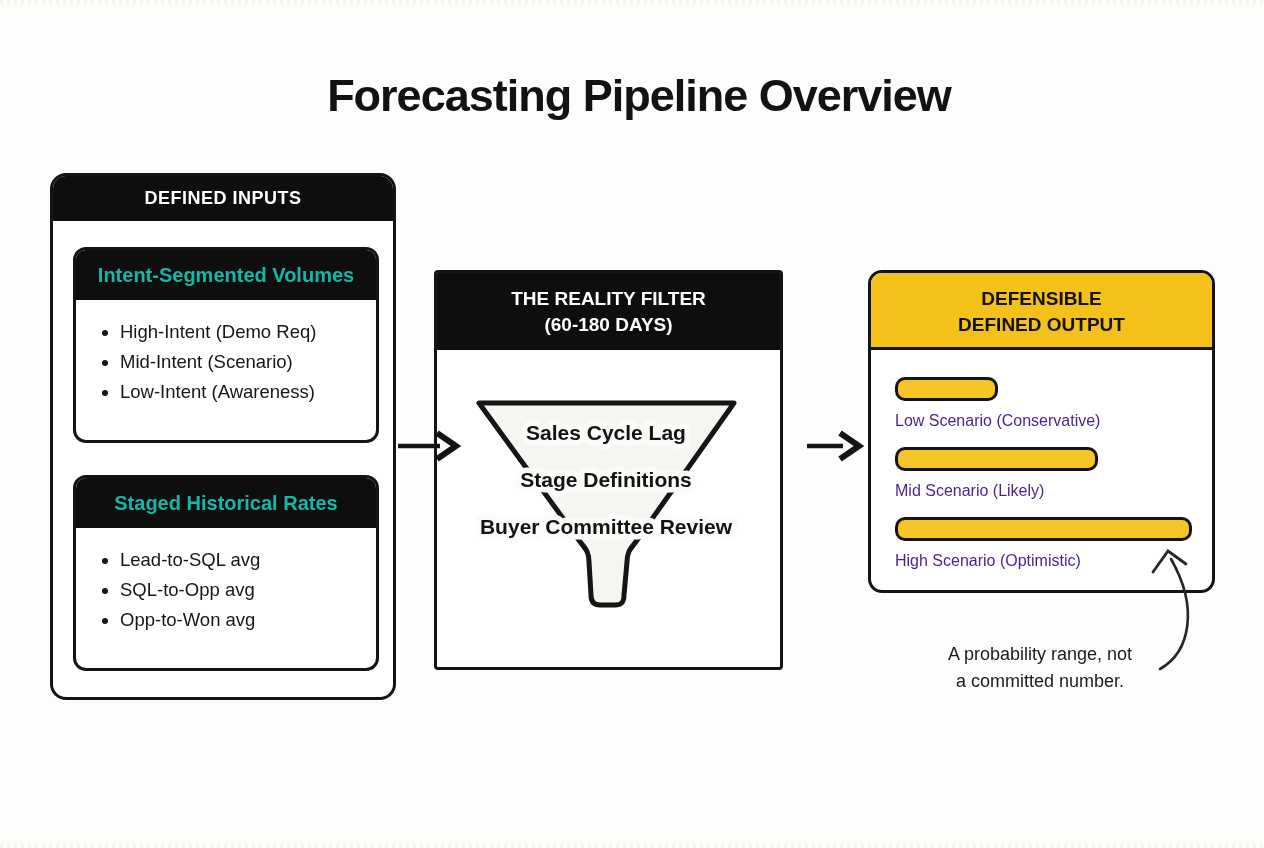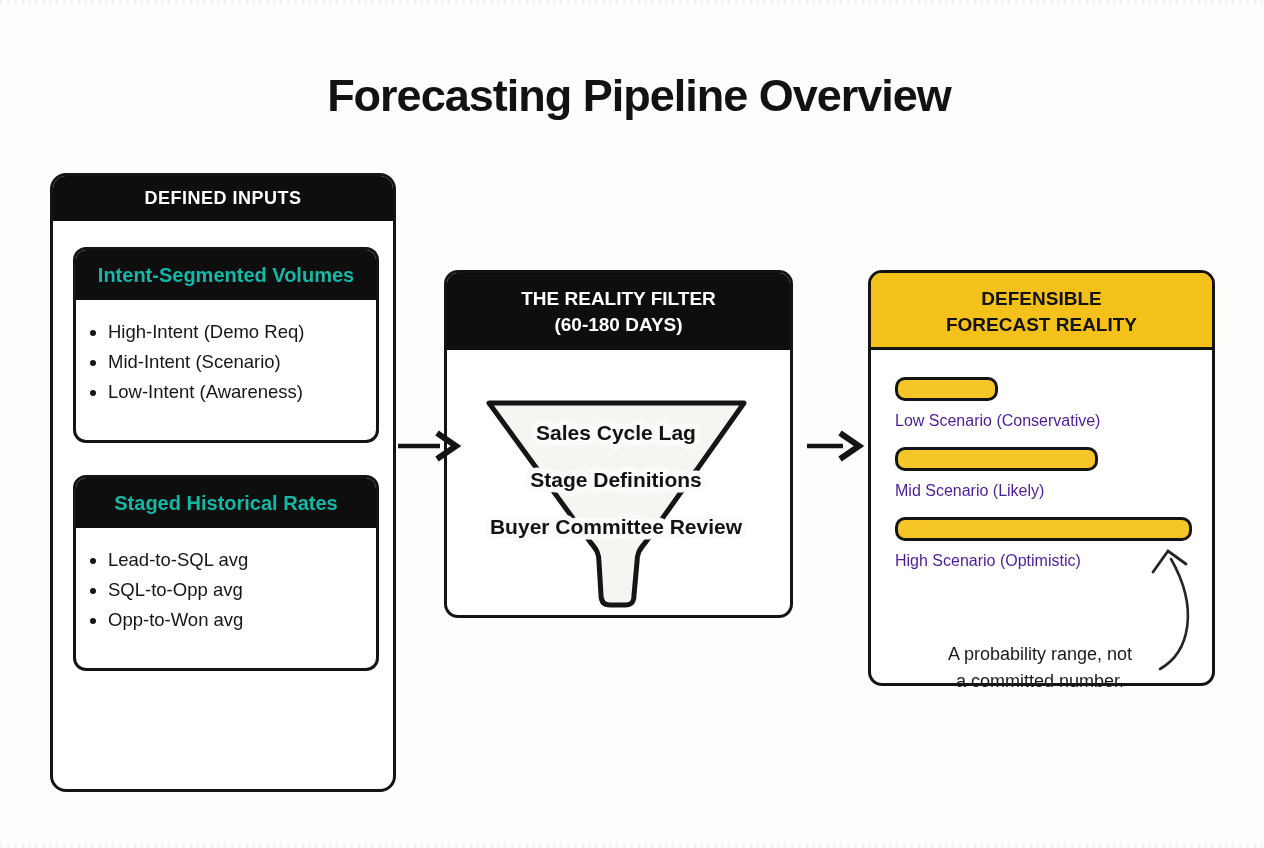--- a/index.html
+++ b/index.html
@@ -38,21 +38,21 @@
     overflow: hidden;
   }
   .card-header {
     background: #0e0e0e;
     color: #ffffff;
     text-align: center;
     font-weight: 700;
   }
 
   
-  #inputs-card { left: 50px; top: 173px; width: 346px; height: 619px; }
+  #inputs-card { left: 50px; top: 173px; width: 346px; height: 527px; }
   #inputs-card .card-header {
     height: 45px; line-height: 45px;
     font-size: 18px; letter-spacing: .5px;
   }
   .sub-card {
     position: absolute;
     left: 20px; width: 306px;
     border: 3px solid #141414;
     border-radius: 13px;
     overflow: hidden;
@@ -61,42 +61,42 @@
   #sub-card-volumes { top: 71px; height: 196px; }
   #sub-card-rates   { top: 299px; height: 196px; }
   .sub-card-header {
     background: #0e0e0e; color: #14b8a6;
     text-align: center;
     font-size: 20px; font-weight: 700;
     height: 50px; line-height: 50px;
   }
   .sub-card ul {
     margin: 17px 0 0 0;
-    padding-left: 32px;
+    padding-left: 44px;
     list-style: disc;
   }
   .sub-card li {
     font-size: 18.5px;
     line-height: 30px;
     color: #161616;
   }
 
   
-  #filter-card { left: 444px; top: 270px; width: 349px; height: 348px; border-radius: 14px; }
+  #filter-card { left: 434px; top: 270px; width: 349px; height: 400px; border-radius: 4px; }
   #filter-card .card-header {
     height: 77px;
     font-size: 19px;
     line-height: 26px;
     padding-top: 13px;
   }
   .funnel-wrap { position: absolute; left: 0; top: 77px; width: 343px; height: 265px; margin-top: 24px; }
 
   
   #output-card {
-    left: 868px; top: 270px; width: 347px; height: 416px;
+    left: 868px; top: 270px; width: 347px; height: 323px;
     border-radius: 14px;
     border-color: #141414;
   }
   #output-card .card-header.yellow {
     background: var(--accent, #F4C11A);
     color: #121212;
     height: 77px;
     font-size: 19px;
     line-height: 26px;
     padding-top: 13px;
@@ -197,21 +197,21 @@
       <text class="funnel-text" x="169" y="66">Sales Cycle Lag</text>
       <text class="funnel-text" x="169" y="113">Stage Definitions</text>
       <text class="funnel-text" x="169" y="160">Buyer Committee Review</text>
     </svg>
   </div>
 </div>
 
 <div class="card" id="output-card">
   <div class="card-header yellow">
     <div>DEFENSIBLE</div>
-    <div>FORECAST REALITY</div>
+    <div>DEFINED OUTPUT</div>
   </div>
   <div class="card-body">
     <div class="scenario-bar" style="width: 103px;"></div>
     <div class="scenario-label">Low Scenario (Conservative)</div>
     <div class="scenario-bar" style="width: 203px;"></div>
     <div class="scenario-label">Mid Scenario (Likely)</div>
     <div class="scenario-bar" style="width: 297px;"></div>
     <div class="scenario-label">High Scenario (Optimistic)</div>
   </div>
 </div>

